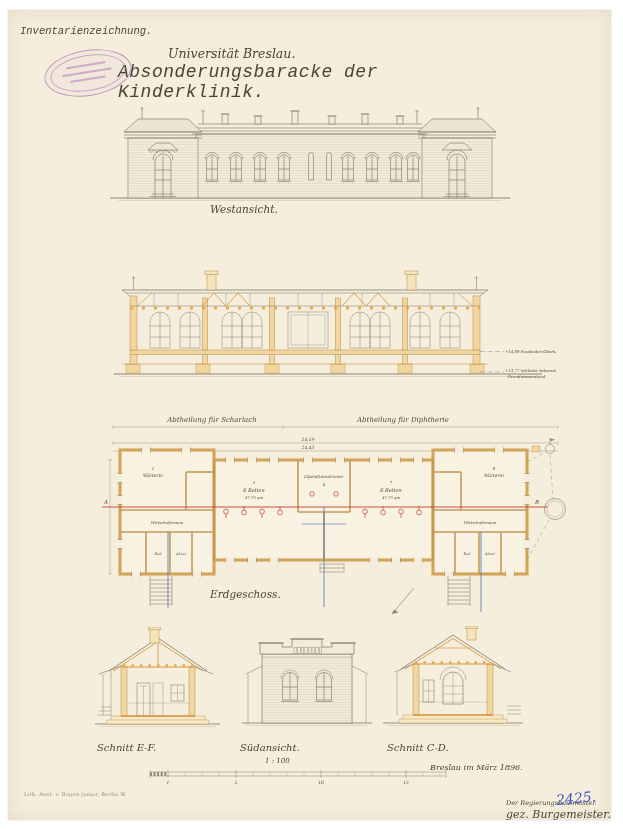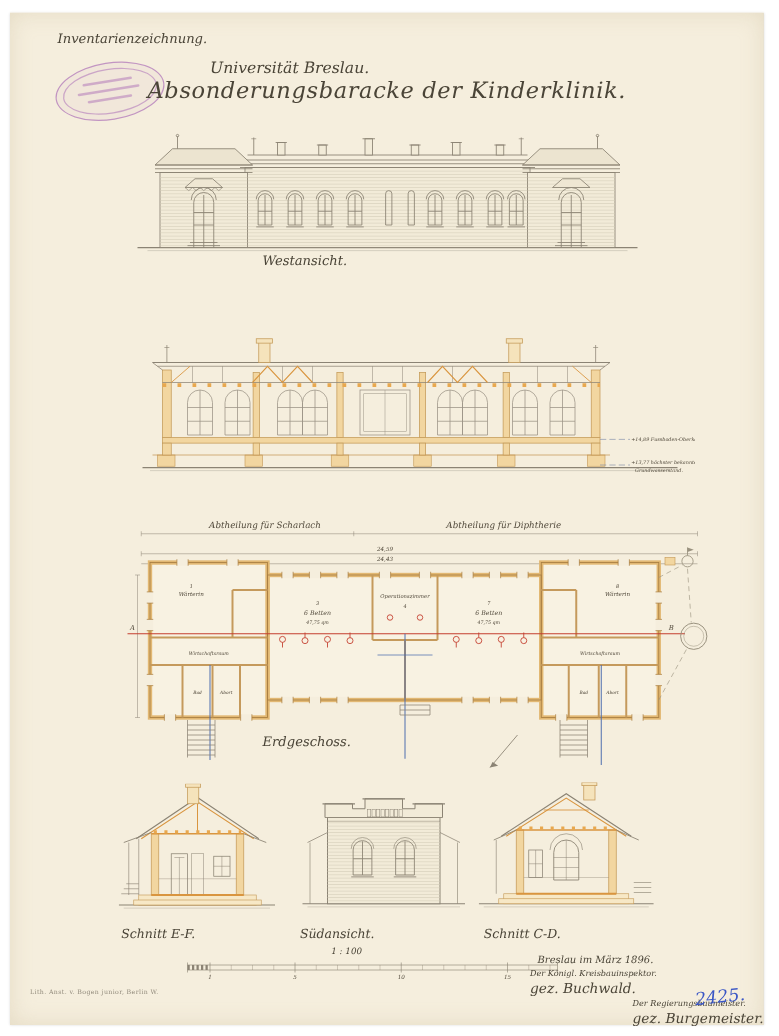--- a/index.html
+++ b/index.html
@@ -15,31 +15,31 @@
   .stampO{border:1.4px solid rgba(178,122,186,.75);border-radius:50%;}
   .stampI{position:absolute;left:5px;top:4px;right:5px;bottom:4px;border:1px solid rgba(178,122,186,.6);border-radius:50%;}
   .stampL{position:absolute;height:2px;background:rgba(178,122,186,.55);border-radius:1px;}
 </style>
 </head>
 <body>
 
 <div id="canvas">
   <div id="paper" class="abs"></div>
 
-  <div class="abs script" style="left:46px;top:25px;font-size:10.5px;">Inventarienzeichnung.</div>
+  <div class="abs script" style="left:20px;top:25px;font-size:10.5px;font-family:Liberation Mono, monospace;">Inventarienzeichnung.</div>
 
   <div class="abs stampO" style="left:44px;top:50px;width:86px;height:44px;transform:rotate(-9deg);background:rgba(178,122,186,.05);">
     <div class="stampI"></div>
     <div class="stampL" style="left:22px;top:13px;width:40px;"></div>
     <div class="stampL" style="left:17px;top:20px;width:50px;"></div>
     <div class="stampL" style="left:24px;top:27px;width:36px;"></div>
   </div>
 
   <div class="abs script center" style="left:168px;top:46px;width:300px;font-size:12.5px;">Universität Breslau.</div>
-  <div class="abs script center" style="left:118px;top:62px;width:400px;font-size:18px;letter-spacing:.5px;">Absonderungsbaracke der Kinderklinik.</div>
+  <div class="abs script center" style="left:118px;top:62px;width:400px;font-size:18px;letter-spacing:.5px;font-family:Liberation Mono, monospace;">Absonderungsbaracke der Kinderklinik.</div>
 
   <svg class="abs" style="left:108px;top:106px;" width="404" height="100" viewBox="0 0 404 100">
     <defs>
       <pattern id="siding1" width="4" height="2.6" patternUnits="userSpaceOnUse">
         <path d="M0,2.3 H4" stroke="#d2cab5" stroke-width="0.5"></path>
       </pattern>
       <g id="w-win" stroke="#8b8374" stroke-width="0.7" fill="none">
         <path d="M-5.5,30 V10.5 a5.5 5.5 0 0 1 11,0 V30 z"></path>
         <line x1="0" y1="6" x2="0" y2="30"></line>
         <line x1="-5.5" y1="19" x2="5.5" y2="19"></line>
@@ -594,24 +594,20 @@
           <line x1="292" y1="4" x2="292" y2="8"></line>
       </g>
     </g>
     <text x="20" y="15.5" font-size="4.5" text-anchor="middle">1</text>
     <text x="88" y="15.5" font-size="4.5" text-anchor="middle">5</text>
     <text x="173" y="15.5" font-size="4.5" text-anchor="middle">10</text>
     <text x="258" y="15.5" font-size="4.5" text-anchor="middle">15</text>
   </svg>
 
   <div class="abs script center" style="left:430px;top:763px;width:150px;font-size:8px;">Breslau im März 1896.</div>
-  <div class="abs center" style="left:424px;top:775px;width:112px;">
-    <div class="script" style="font-size:6.5px;">Der Königl. Kreisbauinspektor.</div>
-    <div class="script" style="font-size:11px;margin-top:1px;">gez. Buchwald.</div>
-  </div>
   <div class="abs center" style="left:506px;top:775px;width:108px;">
     <div class="script" style="font-size:6.5px;margin-top:24px;">Der Regierungsbaumeister.</div>
     <div class="script" style="font-size:11px;margin-top:1px;">gez. Burgemeister.</div>
   </div>
 
   <div class="abs" style="left:556px;top:789px;width:60px;font-size:14px;font-style:italic;color:#3a56c5;transform:rotate(-6deg);">2425.</div>
 
   <div class="abs" style="left:24px;top:791px;font-size:5px;color:#918a7b;letter-spacing:.3px;">Lith. Anst. v. Bogen junior, Berlin W.</div>
 </div>
 

